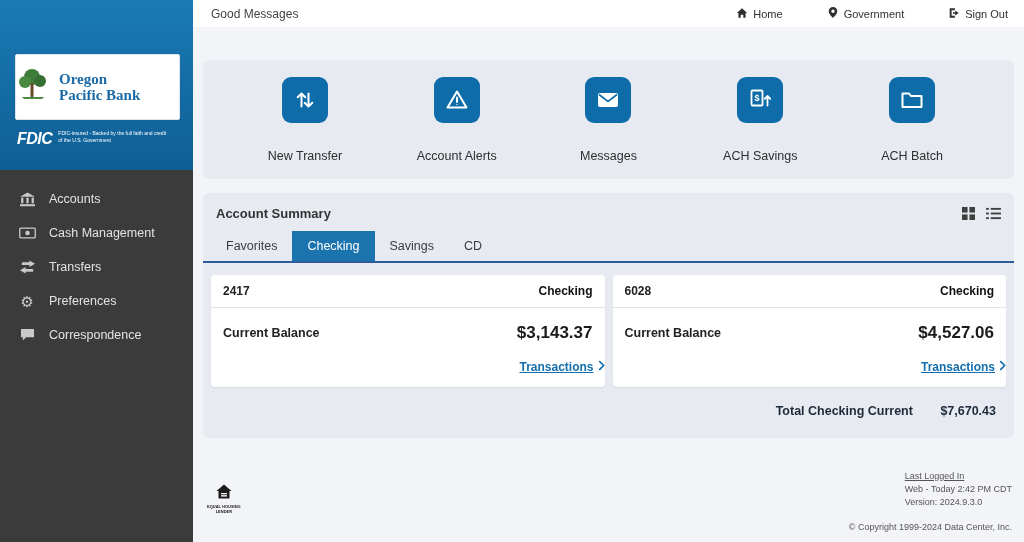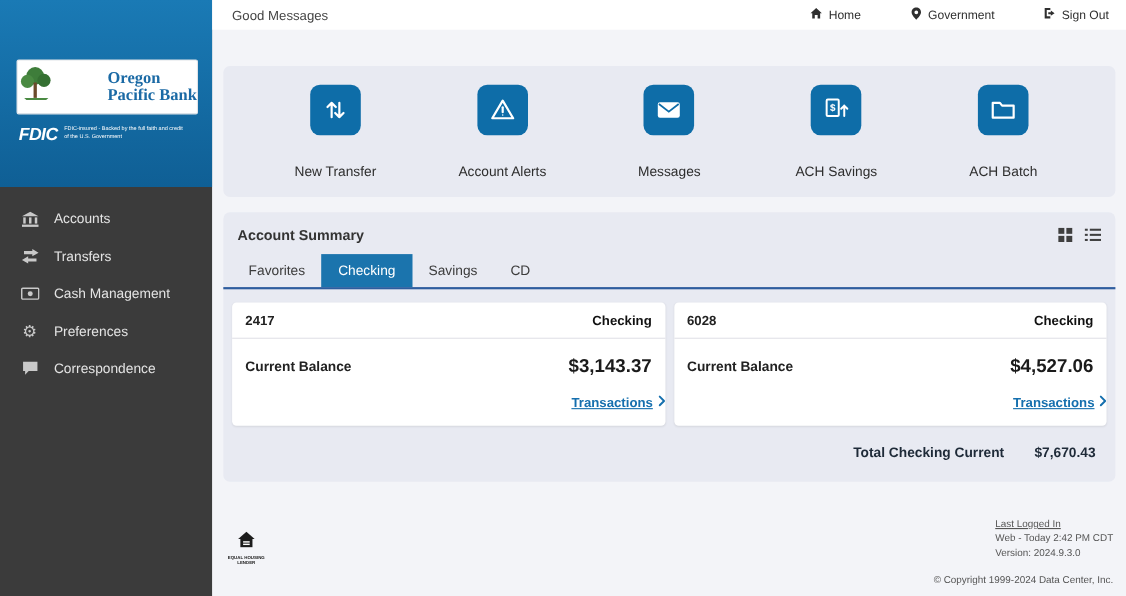--- a/index.html
+++ b/index.html
@@ -3,21 +3,21 @@
 <meta charset="utf-8">
 <style>
   * { margin:0; padding:0; box-sizing:border-box; }
   html,body { width:1024px; height:542px; }
   body { font-family:"Liberation Sans", sans-serif; background:#fff; overflow:hidden; }
   .app { display:flex; width:1024px; height:542px; }
 
   
   .sidebar { width:193px; flex-shrink:0; background:#3b3b3b; display:flex; flex-direction:column; }
   .sidebar-top { background:linear-gradient(180deg,#1a7ab5,#0f5f95); height:170px; padding:54px 13px 0 15px; }
-  .logo-box { background:#fff; border:1px solid #dfe3e8; border-radius:2px; height:50px; display:flex; align-items:center; justify-content:space-between; gap:3px; }
+  .logo-box { background:#fff; border:1px solid #dfe3e8; border-radius:2px; height:66px; display:flex; align-items:center; justify-content:flex-start; gap:3px; }
   .logo-text { font-family:"Liberation Serif", serif; color:#1b6aa5; font-size:15px; font-weight:600; line-height:1.1; }
   .fdic { display:flex; gap:6px; align-items:flex-start; color:#fff; margin-top:10px; padding-left:2px; }
   .fdic-label { font-style:italic; font-weight:bold; font-size:16px; letter-spacing:-0.5px; }
   .fdic-text { font-size:5px; line-height:1.3; max-width:112px; }
   .sidebar-nav { padding-top:12px; }
   .nav-item { display:flex; align-items:center; gap:13px; height:34px; padding-left:18px; color:#e3e3e3; font-size:12.5px; cursor:pointer; }
   .nav-icon { width:18px; display:flex; justify-content:center; align-items:center; color:#c9c9c9; font-size:15px; line-height:1; }
 
   
   .main { flex:1; display:flex; flex-direction:column; background:#f3f4f8; min-width:0; }
@@ -103,35 +103,35 @@
               <rect x="2.2" y="6" width="2.4" height="6"></rect>
               <rect x="7.8" y="6" width="2.4" height="6"></rect>
               <rect x="13.4" y="6" width="2.4" height="6"></rect>
               <rect x="1" y="13" width="16" height="2.2"></rect>
             </svg>
         </span>
         <span class="nav-label">Accounts</span>
       </div>
       <div class="nav-item">
         <span class="nav-icon">
+          <svg width="17" height="12" viewBox="0 0 18 12">
+              <rect x="0.8" y="0.8" width="16.4" height="10.4" rx="1" fill="none" stroke="#c9c9c9" stroke-width="1.4"></rect>
+              <circle cx="9" cy="6" r="2.4" fill="#c9c9c9"></circle>
+            </svg>
+        </span>
+        <span class="nav-label">Cash Management</span>
+      </div>
+      <div class="nav-item">
+        <span class="nav-icon">
           <svg width="17" height="14" viewBox="0 0 18 14" fill="#c9c9c9">
               <path d="M11 0 17 3.5 11 7 V5 H3 V2 h8 Z"></path>
               <path d="M7 7 1 10.5 7 14 V12 h8 V9 H7 Z"></path>
             </svg>
         </span>
         <span class="nav-label">Transfers</span>
-      </div>
-      <div class="nav-item">
-        <span class="nav-icon">
-          <svg width="17" height="12" viewBox="0 0 18 12">
-              <rect x="0.8" y="0.8" width="16.4" height="10.4" rx="1" fill="none" stroke="#c9c9c9" stroke-width="1.4"></rect>
-              <circle cx="9" cy="6" r="2.4" fill="#c9c9c9"></circle>
-            </svg>
-        </span>
-        <span class="nav-label">Cash Management</span>
       </div>
       <div class="nav-item">
         <span class="nav-icon">⚙</span>
         <span class="nav-label">Preferences</span>
       </div>
       <div class="nav-item">
         <span class="nav-icon">
           <svg width="15" height="14" viewBox="0 0 16 15" fill="#c9c9c9">
               <path d="M1 1 h14 v9 H6.5 L3 13.5 V10 H1 Z"></path>
             </svg>

